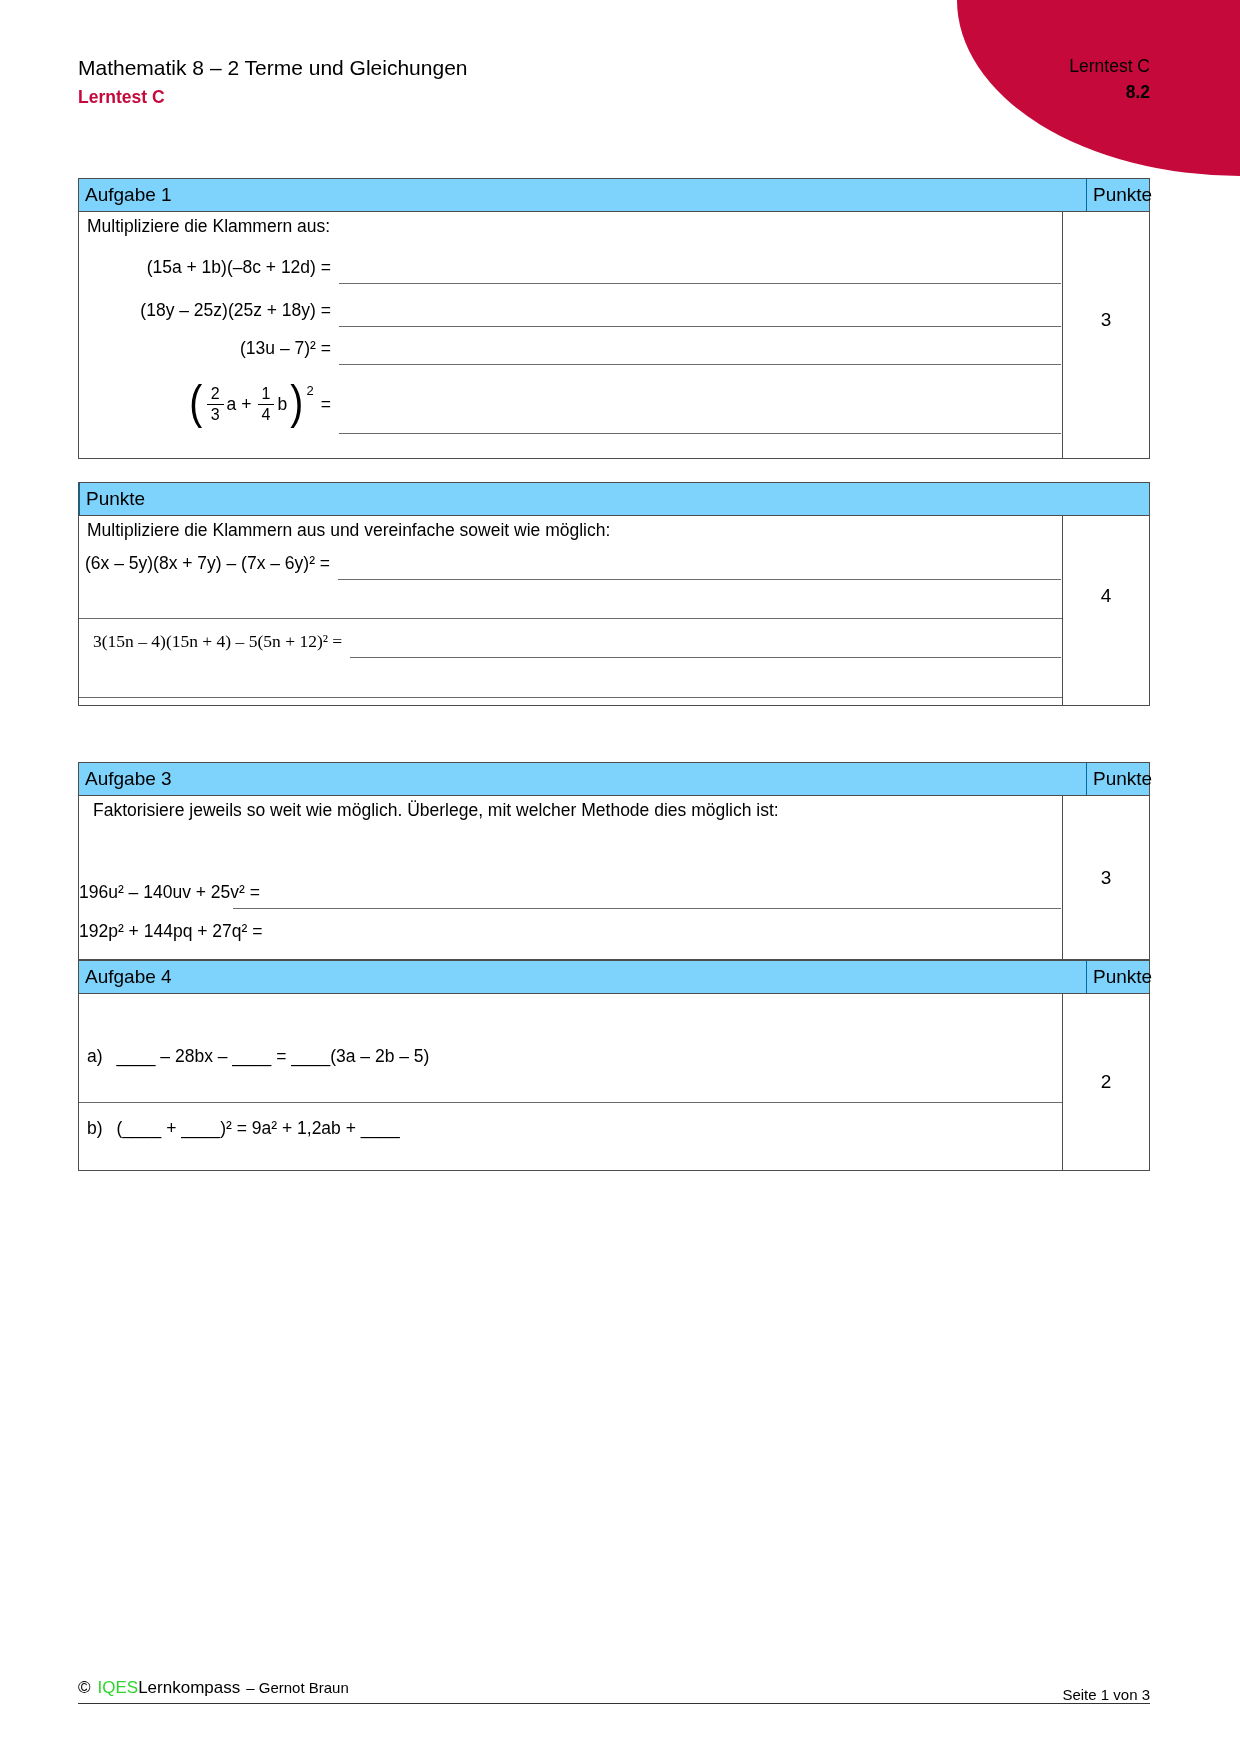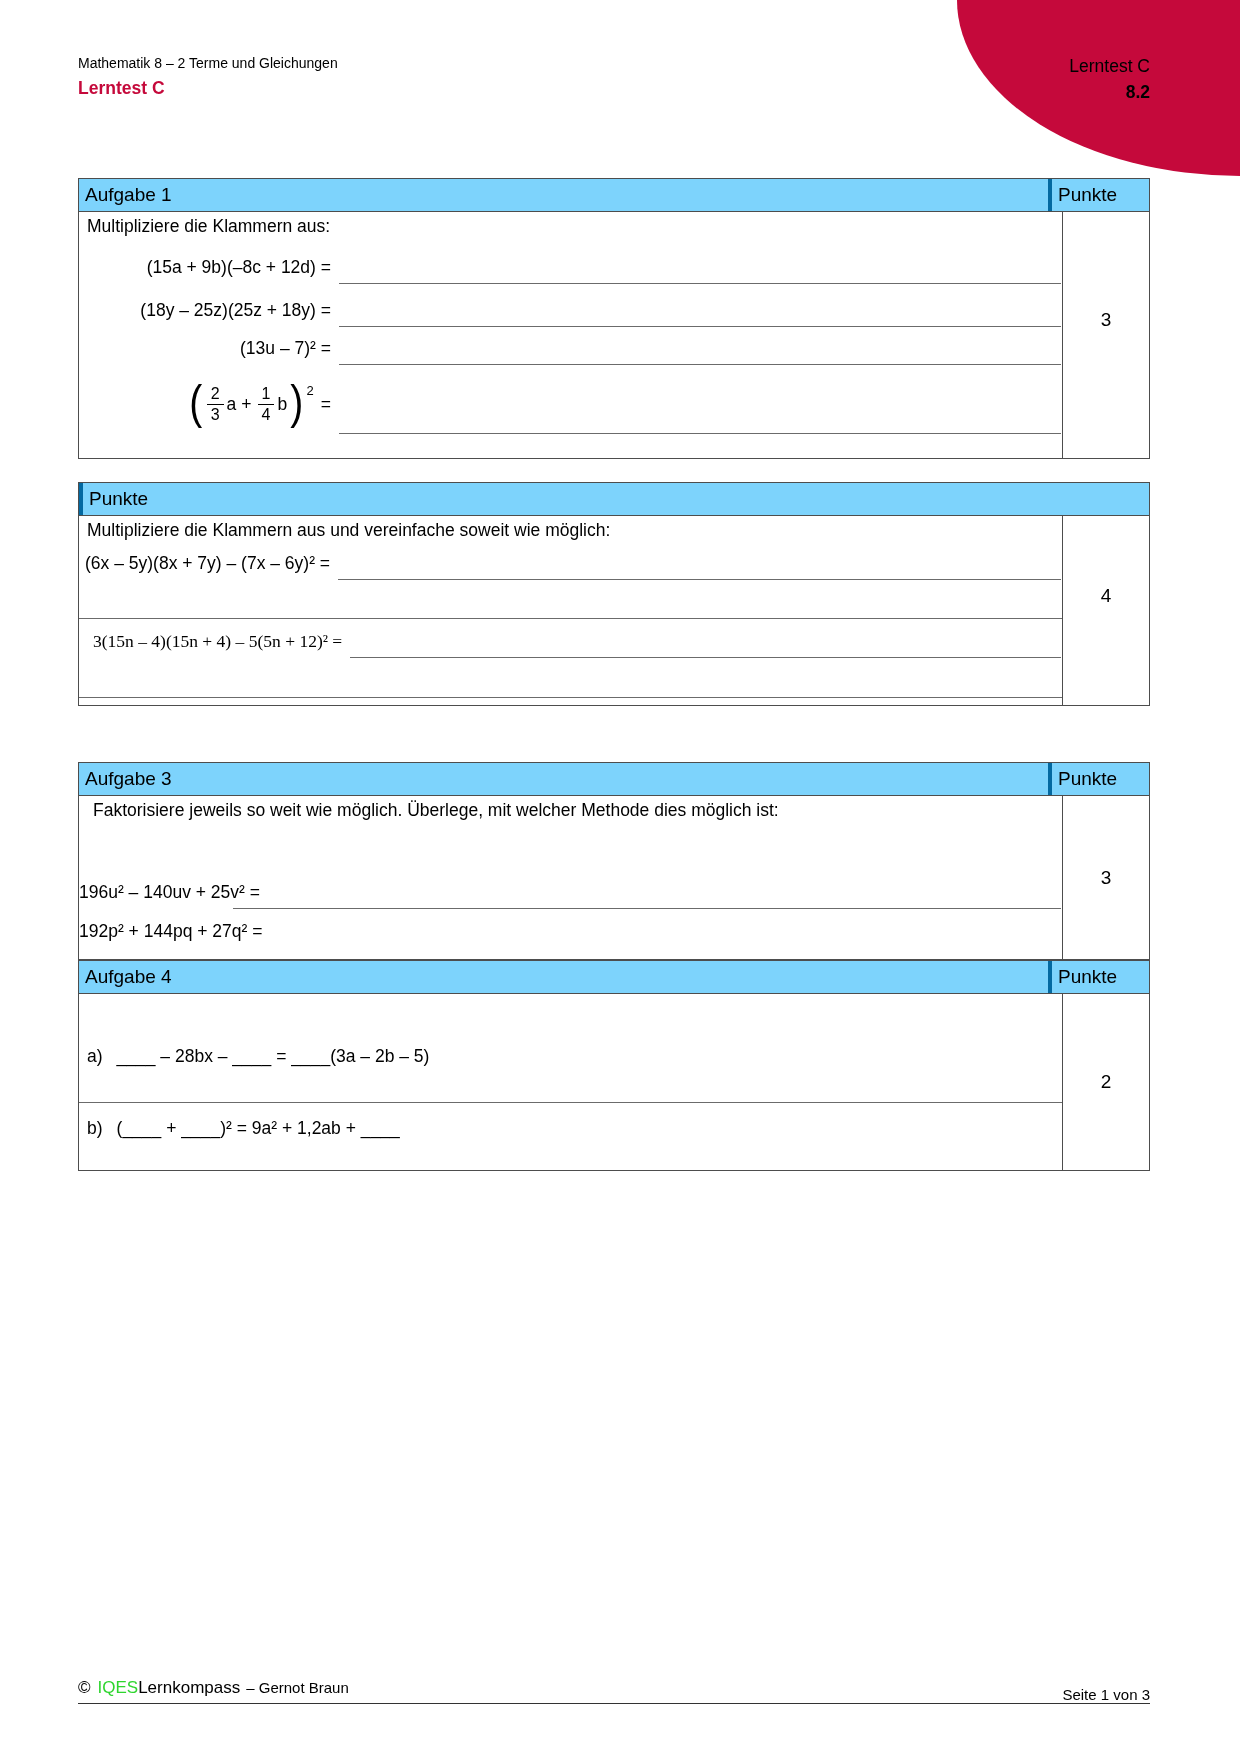--- a/index.html
+++ b/index.html
@@ -1,35 +1,35 @@
 <!DOCTYPE html>
 <html><head>
 <meta charset="utf-8">
 <style>
   html,body{margin:0;padding:0;background:#fff;}
   .page{position:relative;width:1240px;height:1754px;background:#ffffff;
         font-family:"Liberation Sans",sans-serif;color:#000;overflow:hidden;}
 
   
   .doc-header{position:absolute;left:78px;top:54px;line-height:1.35;}
-  .doc-header .line1{font-size:14px;}
+  .doc-header .line1{font-size:21px;}
   .doc-header .line2{font-size:17.5px;font-weight:bold;color:#C5093B;margin-top:4px;}
 
   
   .corner{position:absolute;top:0;right:0;width:283px;height:176px;background:#C5093B;
           border-bottom-left-radius:100% 100%;}
   .corner-text{position:absolute;top:56px;right:90px;text-align:right;color:#000;}
   .corner-text .c1{font-size:17.5px;}
   .corner-text .c2{font-size:17.5px;font-weight:bold;margin-top:5px;}
 
   
   .task{position:absolute;left:78px;width:1072px;border:1px solid #4d4d4d;box-sizing:border-box;background:#fff;}
   .task-header{display:flex;height:33px;background:#7dd3fc;border-bottom:1px solid #4d4d4d;box-sizing:border-box;}
   .task-title{flex:1;font-size:19px;padding:5px 0 0 6px;}
-  .points-label{width:101px;border-left:4px solid #0369a1;font-size:19px;padding:5px 0 0 6px;box-sizing:border-box;}
+  .points-label{width:63px;border-left:1px solid #0369a1;font-size:19px;padding:5px 0 0 6px;box-sizing:border-box;}
   .task-main{display:flex;height:calc(100% - 33px);}
   .task-body{flex:1;position:relative;font-size:17.5px;}
   .points-cell{width:87px;border-left:1px solid #4d4d4d;box-sizing:border-box;
                display:flex;align-items:center;justify-content:center;font-size:19px;}
   .pad-up{padding-bottom:30px;}
 
   .instruction{position:absolute;left:8px;white-space:nowrap;}
 
   .eqrow{position:absolute;left:0;right:0;display:flex;align-items:flex-end;}
   .eq-label{width:252px;text-align:right;padding-bottom:6px;white-space:nowrap;}
@@ -82,21 +82,21 @@
 
   <div class="task" style="top:178px;height:281px;">
     <div class="task-header">
       <div class="task-title">Aufgabe 1</div>
       <div class="points-label">Punkte</div>
     </div>
     <div class="task-main">
       <div class="task-body">
         <div class="instruction" style="top:4px;">Multipliziere die Klammern aus:</div>
         <div class="eqrow" style="top:34px;height:38px;">
-          <div class="eq-label">(15a + 9b)(–8c + 12d) =</div>
+          <div class="eq-label">(15a + 1b)(–8c + 12d) =</div>
           <div class="ansline"></div>
         </div>
         <div class="eqrow" style="top:77px;height:38px;">
           <div class="eq-label">(18y – 25z)(25z + 18y) =</div>
           <div class="ansline"></div>
         </div>
         <div class="eqrow" style="top:115px;height:38px;">
           <div class="eq-label">(13u – 7)² =</div>
           <div class="ansline"></div>
         </div>

